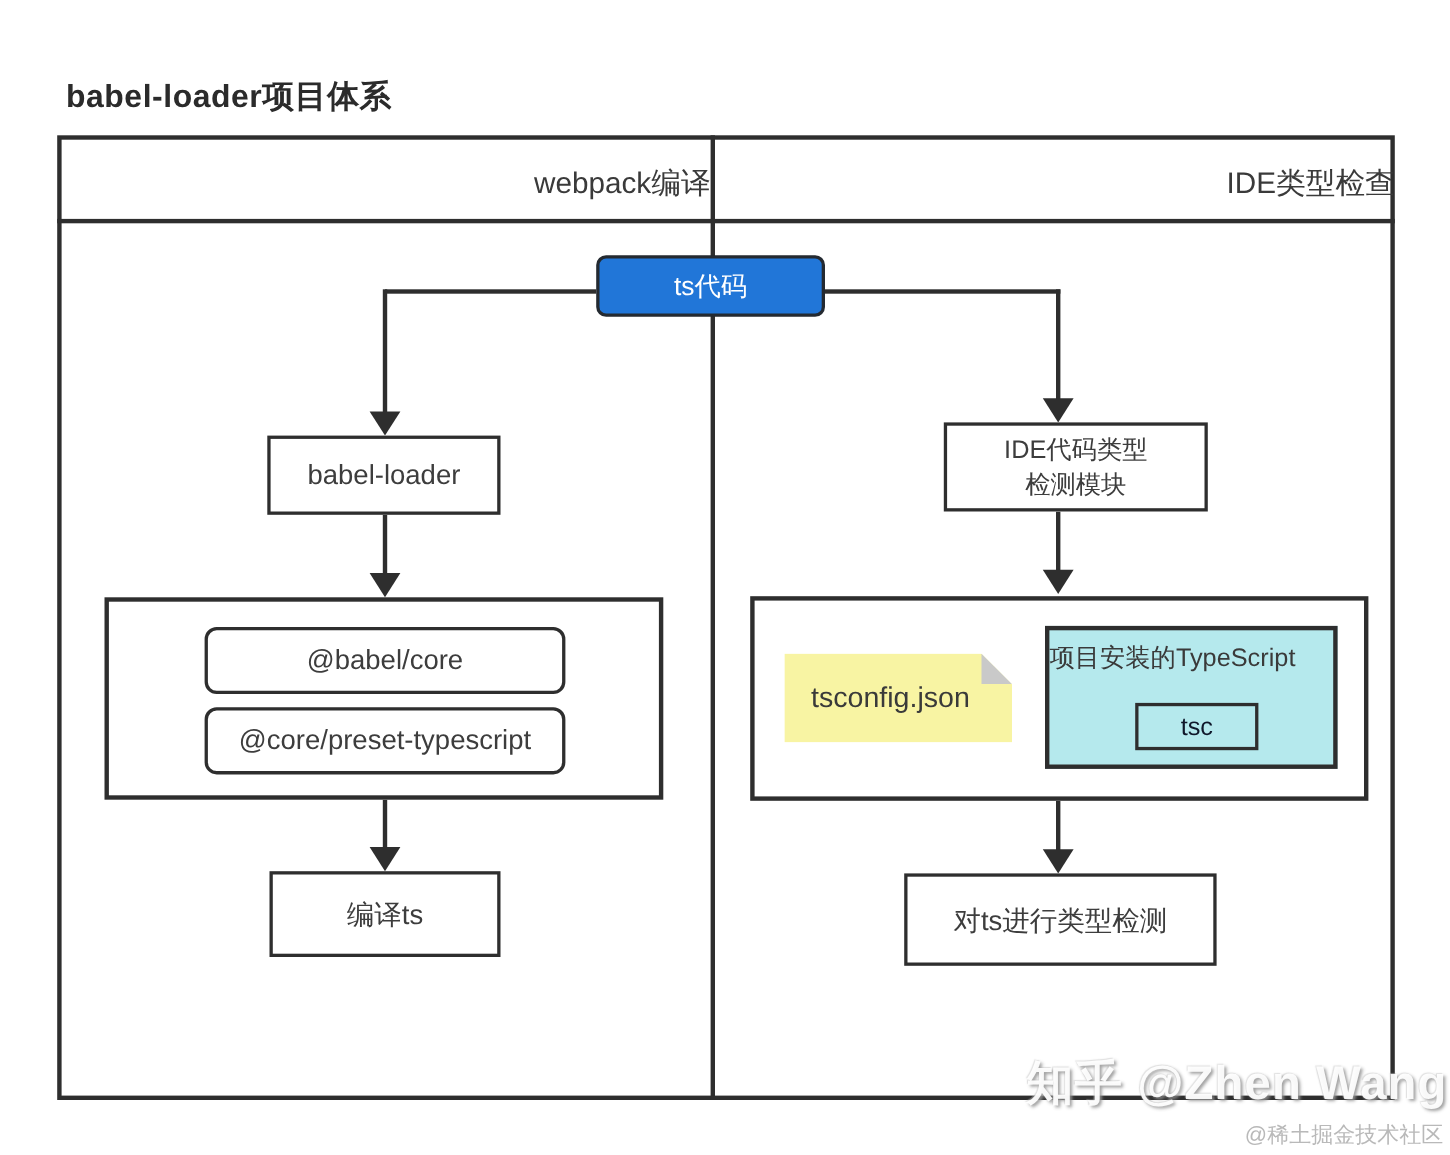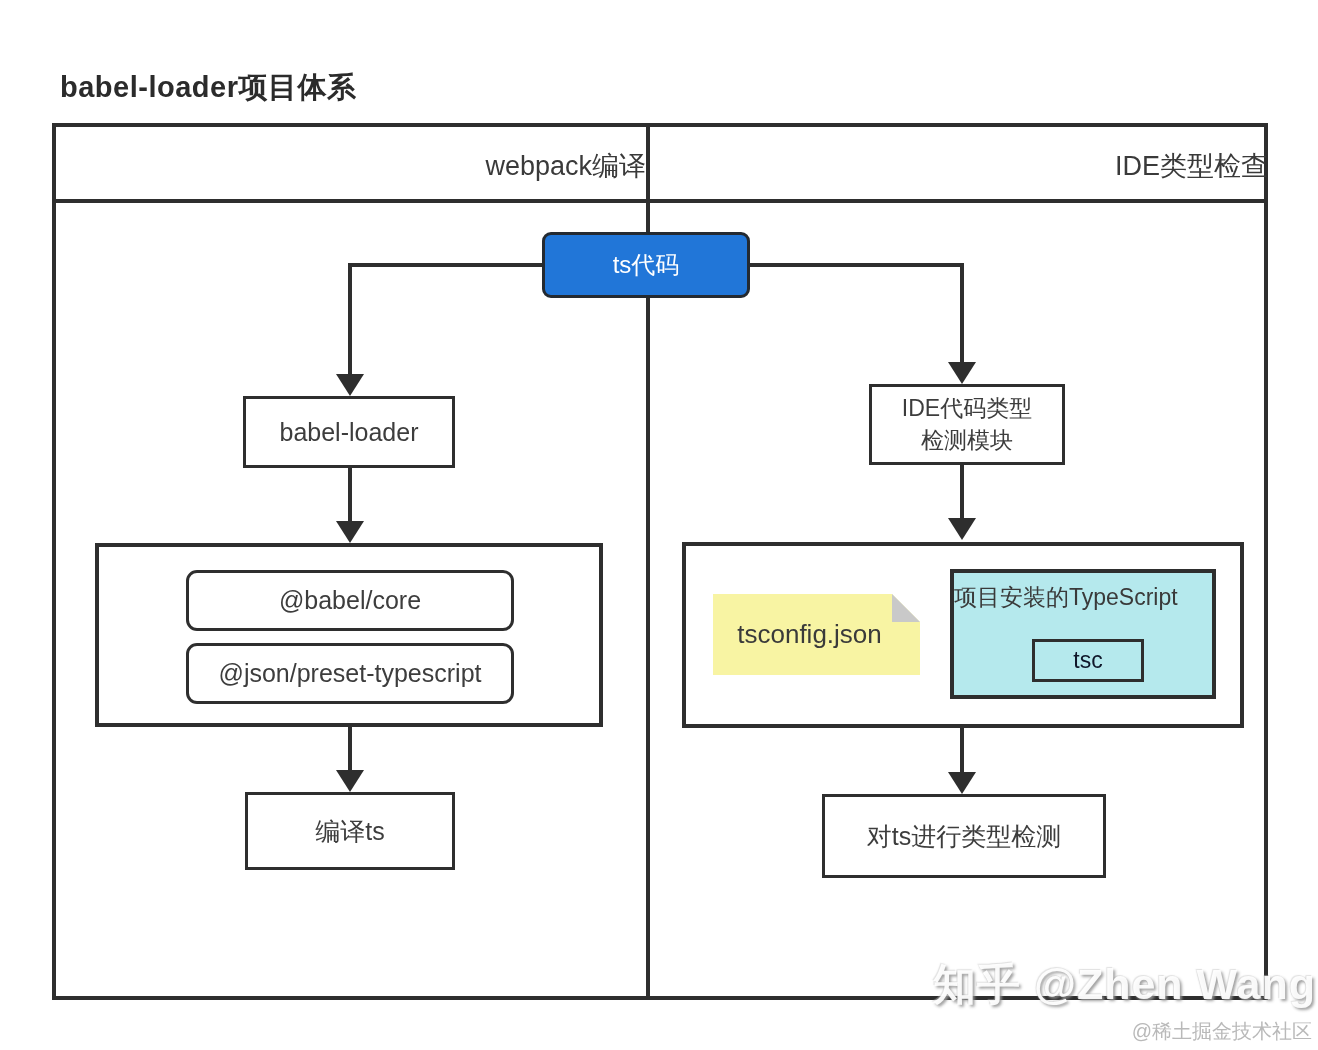--- a/index.html
+++ b/index.html
@@ -83,41 +83,41 @@
   <div class="arrow-down" style="left:336px;top:770px;"></div>
 
   <div class="h-line" style="left:750px;top:263px;width:214px;height:4px;"></div>
   <div class="v-line" style="left:960px;top:263px;width:4px;height:100px;"></div>
   <div class="arrow-down" style="left:948px;top:362px;"></div>
   <div class="v-line" style="left:960px;top:465px;width:4px;height:54px;"></div>
   <div class="arrow-down" style="left:948px;top:518px;"></div>
   <div class="v-line" style="left:960px;top:728px;width:4px;height:46px;"></div>
   <div class="arrow-down" style="left:948px;top:772px;"></div>
 
-  <div class="node blue" style="left:542px;top:232px;width:208px;height:66px;justify-content:center;">
+  <div class="node blue" style="left:542px;top:232px;width:208px;height:56px;justify-content:center;">
     <span>ts代码</span>
   </div>
 
   <div class="node" style="left:243px;top:396px;width:212px;height:72px;">
     <span>babel-loader</span>
   </div>
 
   <div class="node container" style="left:95px;top:543px;width:508px;height:184px;"></div>
   <div class="node rounded" style="left:186px;top:570px;width:328px;height:61px;">
     <span>@babel/core</span>
   </div>
   <div class="node rounded" style="left:186px;top:643px;width:328px;height:61px;">
-    <span>@json/preset-typescript</span>
+    <span>@core/preset-typescript</span>
   </div>
 
   <div class="node" style="left:245px;top:792px;width:210px;height:78px;">
     <span>编译ts</span>
   </div>
 
-  <div class="node two-line" style="left:858px;top:384px;width:196px;height:81px;margin-left:11px;">
+  <div class="node two-line" style="left:858px;top:384px;width:240px;height:81px;">
     <span>IDE代码类型</span>
     <span>检测模块</span>
   </div>
 
   <div class="node container" style="left:682px;top:542px;width:562px;height:186px;"></div>
 
   <div class="note">
     <div class="note-body">
       <span>tsconfig.json</span>
     </div>

